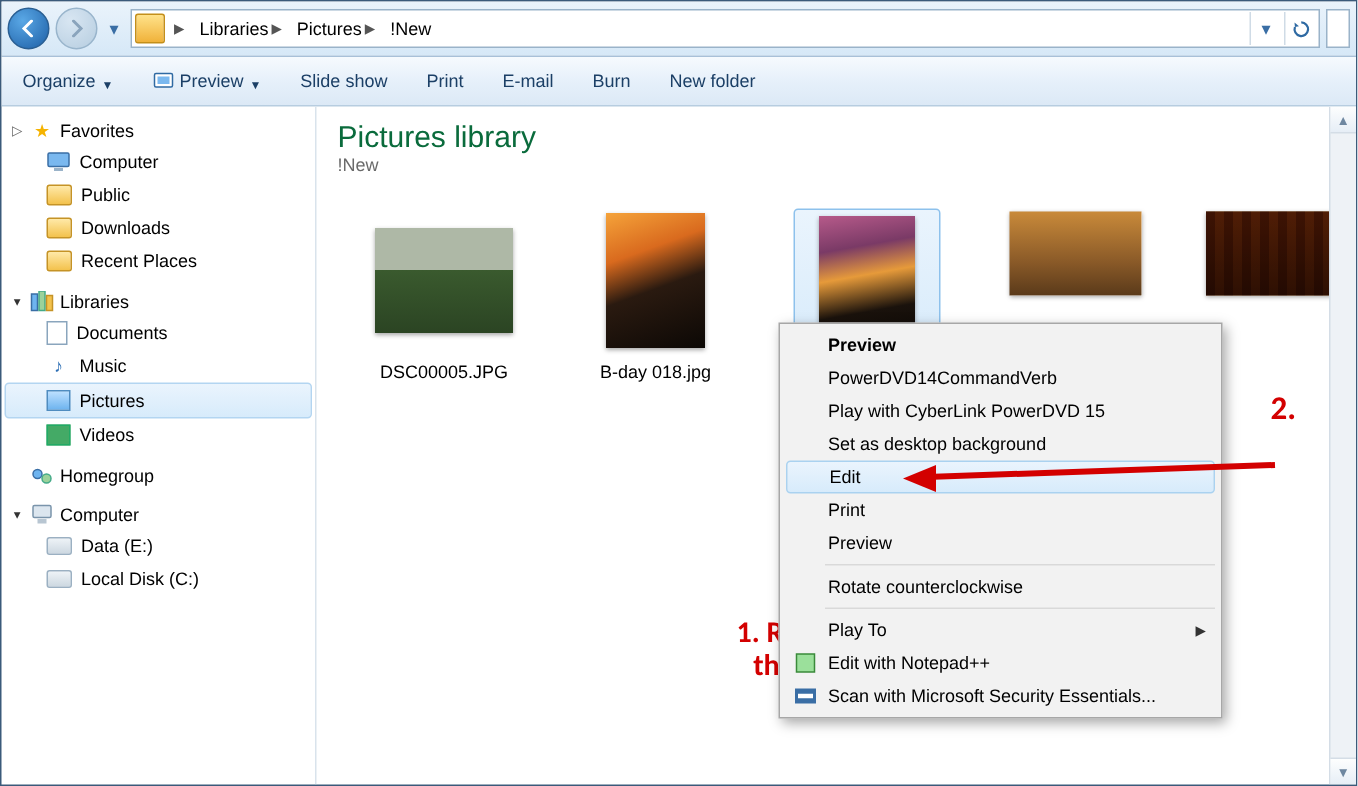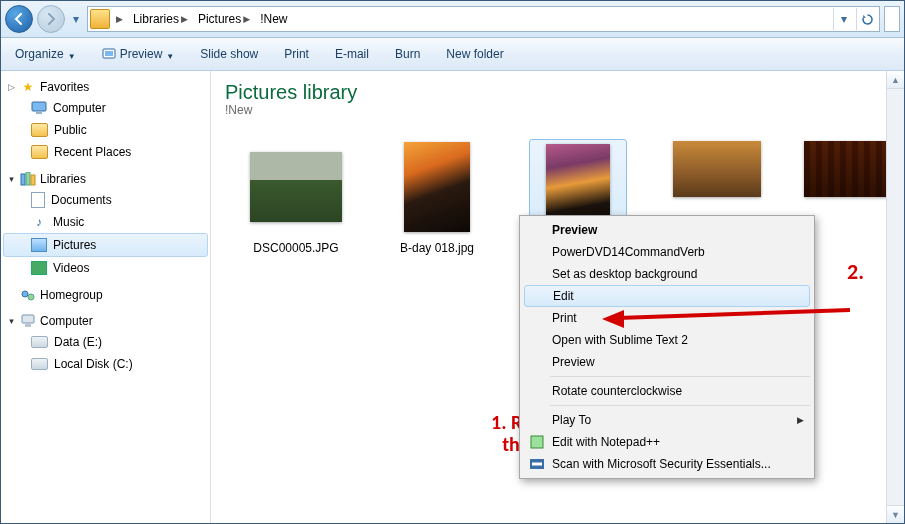--- a/index.html
+++ b/index.html
@@ -160,20 +160,24 @@
             </svg>
           </span>
           <span>Computer</span>
         </div>
       <div class="item">
           <span class="ic folder"></span>
           <span>Public</span>
         </div>
       <div class="item">
           <span class="ic folder"></span>
+          <span>Downloads</span>
+        </div>
+      <div class="item">
+          <span class="ic folder"></span>
           <span>Recent Places</span>
         </div>
 
       <div class="group-hdr">
         <span class="tri" style="color:#333">▾</span>
           <span class="ic lib">
           <svg width="16" height="14">
               <rect x="1" y="2" width="4" height="11" fill="#6eb4ef" stroke="#3a6ea5"></rect>
               <rect x="6" y="0" width="4" height="13" fill="#9bd29b" stroke="#4a8"></rect>
               <rect x="11" y="3" width="4" height="10" fill="#f3c24d" stroke="#c59326"></rect>
@@ -281,30 +285,30 @@
   </div>
 
   <div class="ctx">
     <div class="row bold">
         <span>Preview</span>
       </div>
     <div class="row">
         <span>PowerDVD14CommandVerb</span>
       </div>
     <div class="row">
+        <span>Play with CyberLink PowerDVD 15</span>
+      </div>
+    <div class="row">
         <span>Set as desktop background</span>
       </div>
     <div class="row hover">
         <span>Edit</span>
       </div>
     <div class="row">
         <span>Print</span>
-      </div>
-    <div class="row">
-        <span>Open with Sublime Text 2</span>
       </div>
     <div class="row">
         <span>Preview</span>
       </div>
     <div class="sep"></div>
     <div class="row">
         <span>Rotate counterclockwise</span>
       </div>
     <div class="sep"></div>
     <div class="row">

